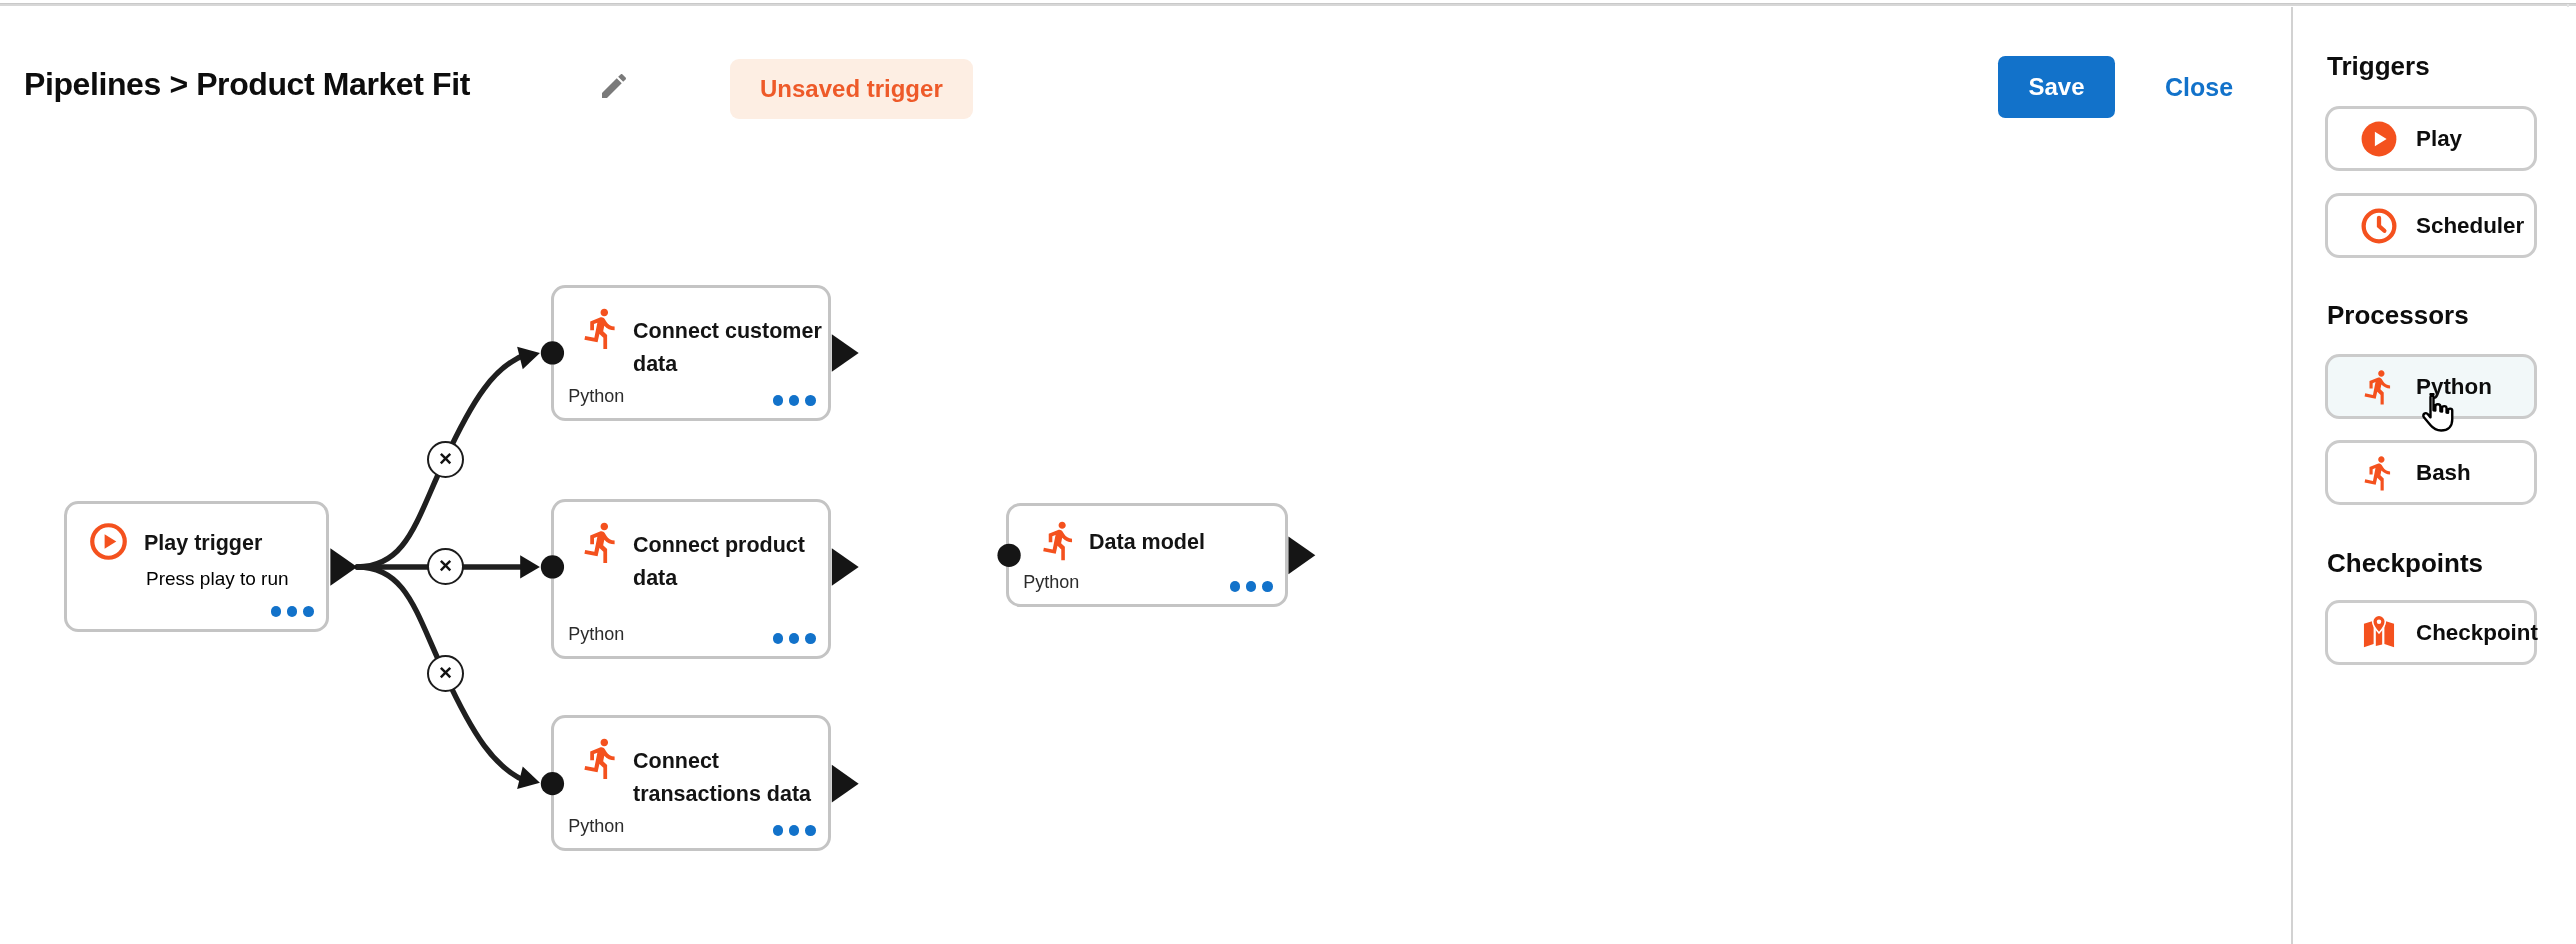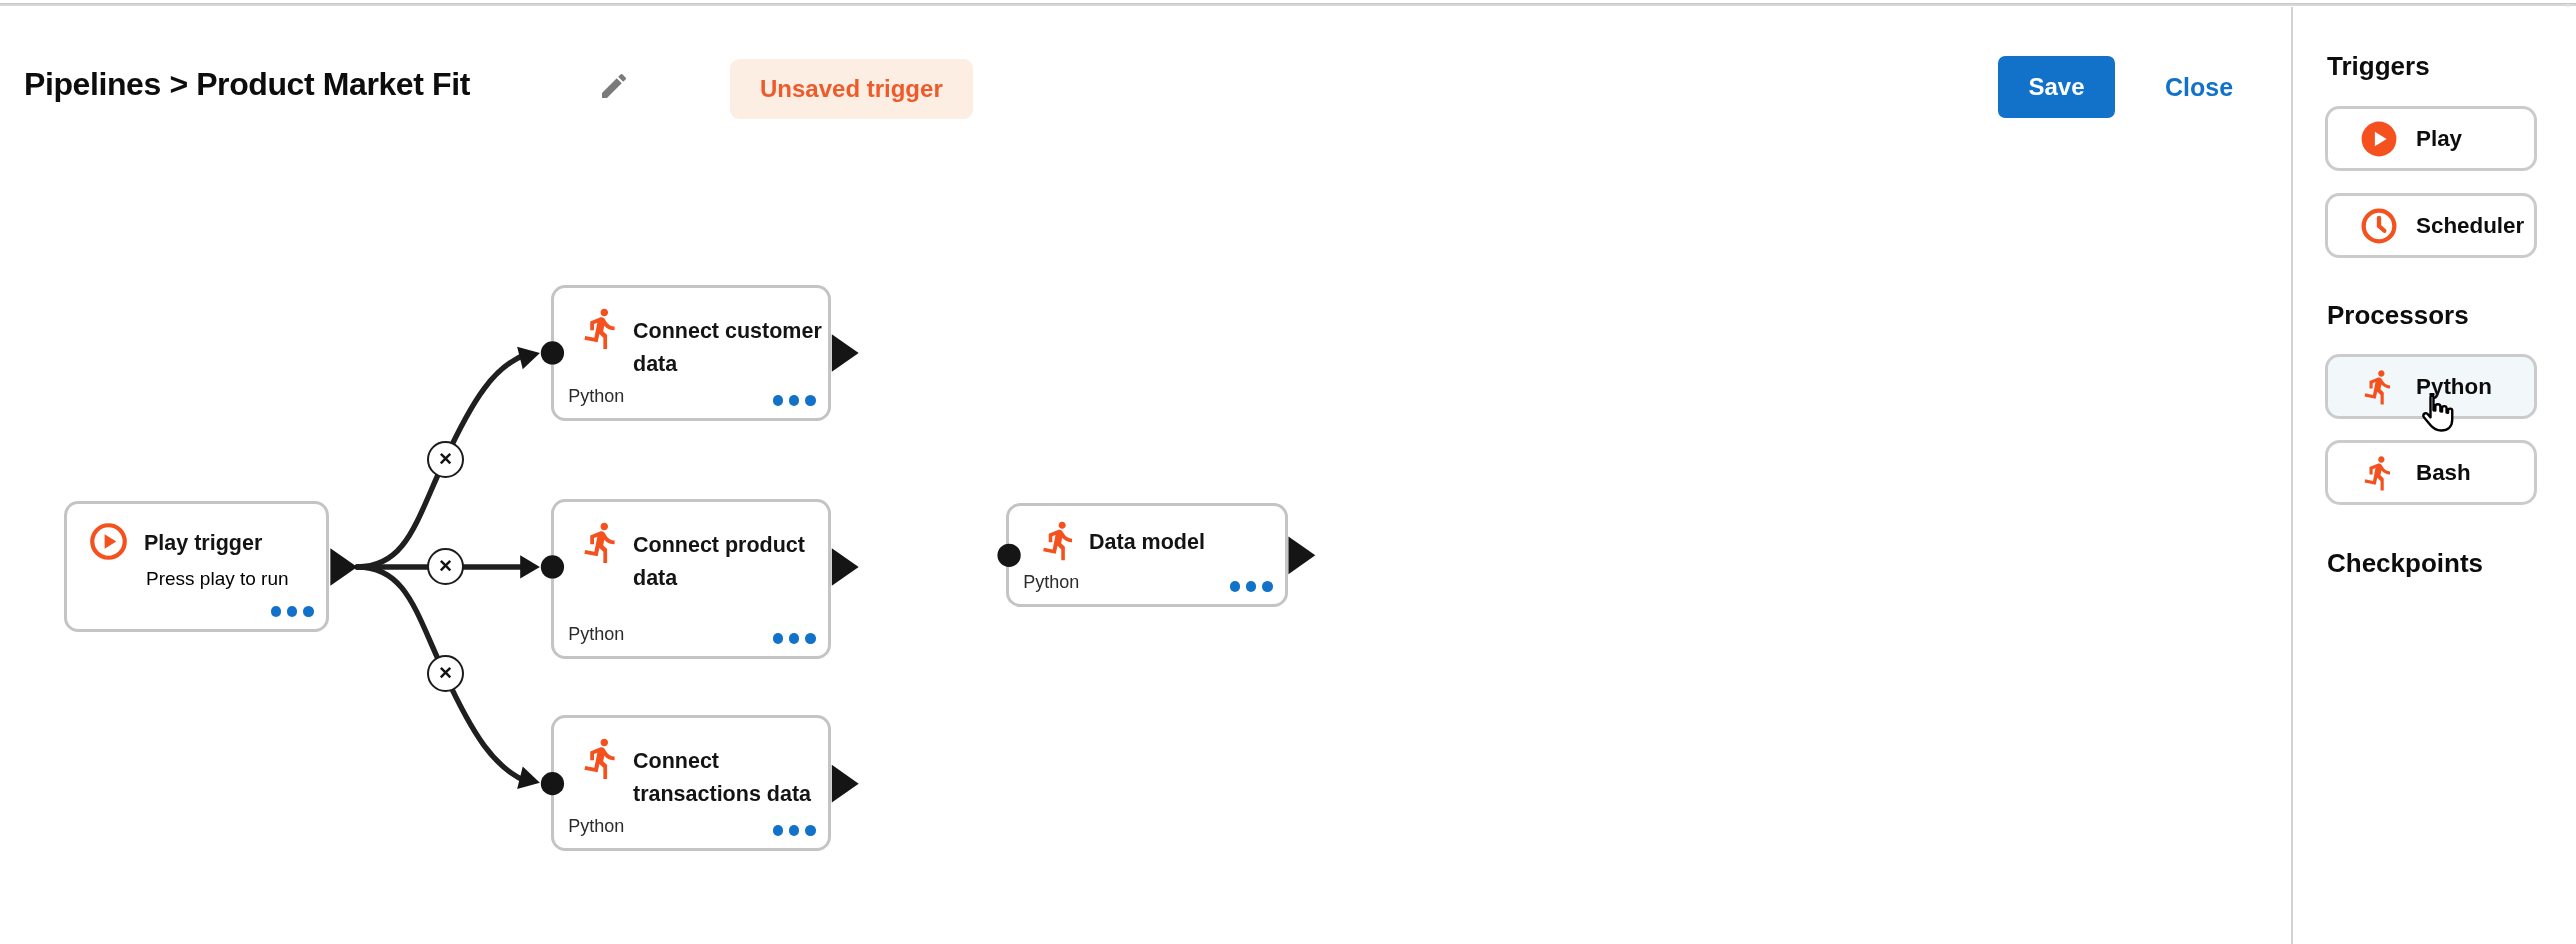--- a/index.html
+++ b/index.html
@@ -229,20 +229,32 @@
       <span class="cicon">
         <svg viewBox="0 0 24 24" width="38" height="38" class="orange">
           <path fill="currentColor" d="M13.49 5.48c1.1 0 2-.9 2-2s-.9-2-2-2-2 .9-2 2 .9 2 2 2zm-3.6 13.9l1-4.4 2.1 2v6h2v-7.5l-2.1-2 .6-3c1.3 1.5 3.3 2.5 5.5 2.5v-2c-1.9 0-3.5-1-4.3-2.4l-1-1.6c-.4-.6-1-1-1.7-1-.3 0-.5.1-.8.1l-5.2 2.2v4.7h2v-3.4l1.8-.7-1.6 8.1-4.9-1-.4 2 7 1.4z"></path>
         </svg>
       </span>
       <span class="clabel">Bash</span>
     </div>
 
     <div class="side-heading" style="top:541px;">Checkpoints</div>
 
+    <div class="pal-card" style="top:593px;">
+      <span class="cicon">
+        <svg viewBox="0 0 24 24" width="38" height="38" class="orange">
+          <path fill="currentColor" d="M2.5 6.2L8.6 4.2V19L2.5 21z"></path>
+          <path fill="currentColor" d="M10 4.8h4V19.2l-4 1z"></path>
+          <path fill="currentColor" d="M15.4 4.2L21.5 6.2V21l-6.1-2z"></path>
+          <path fill="currentColor" stroke="#fff" stroke-width="1" d="M12 .8c-2.2 0-4 1.8-4 4 0 3 4 7.2 4 7.2s4-4.2 4-7.2c0-2.2-1.8-4-4-4z"></path>
+          <circle cx="12" cy="4.9" r="1.4" fill="#fff"></circle>
+        </svg>
+      </span>
+      <span class="clabel">Checkpoint</span>
+    </div>
   </aside>
 
   <div class="win-edge-line"></div>
   <div class="win-scrollbar"></div>
 
   <svg class="cursor-svg" viewBox="0 0 32 32">
     <path d="M11 3.5c1.1 0 2 .9 2 2v8.7l1.2.2v-2.6c0-.9.8-1.6 1.7-1.6s1.7.7 1.7 1.6v3l1.1.2v-2.1c0-.8.7-1.5 1.5-1.5s1.5.7 1.5 1.5v2.8l1 .2v-1.4c0-.8.6-1.4 1.4-1.4s1.4.6 1.4 1.4v5.9c0 4.6-2.9 7.3-7.4 7.3-3.4 0-5.1-1.2-7.2-3.7l-4.3-5.2c-.6-.7-.5-1.7.2-2.3.7-.6 1.7-.5 2.3.2l1.9 2.2V5.5c0-1.1.9-2 2-2z" fill="#fff" stroke="#000" stroke-width="1.6" stroke-linejoin="round"></path>
   </svg>
 
 </div>

